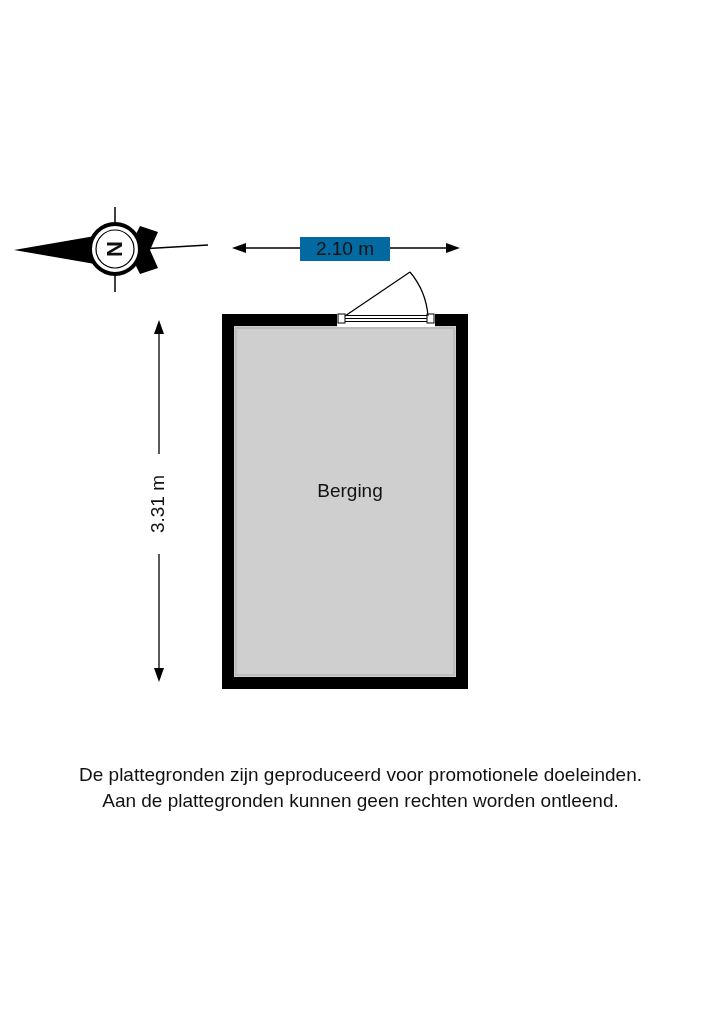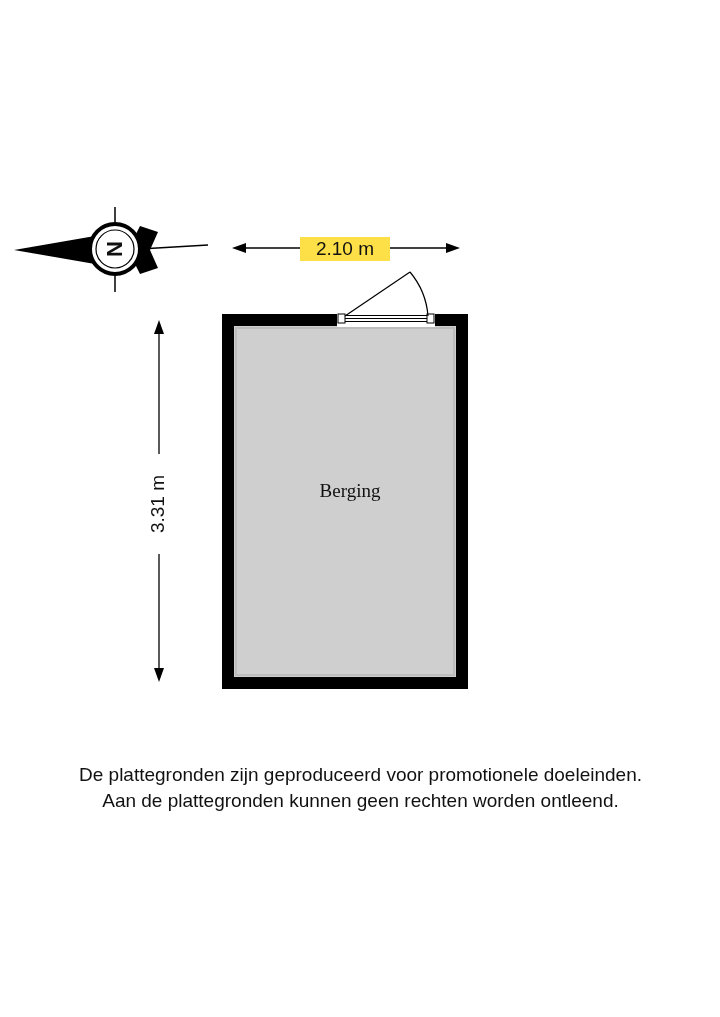--- a/index.html
+++ b/index.html
@@ -1,20 +1,20 @@
 <!DOCTYPE html>
 <html><head>
 <meta charset="utf-8">
 <style>
   html,body{margin:0;padding:0;background:#ffffff;}
   body{width:720px;height:1017px;position:relative;overflow:hidden;font-family:"Liberation Sans",sans-serif;color:#111;}
   .abs{position:absolute;}
   svg{position:absolute;left:0;top:0;}
-  .room-label{position:absolute;left:280px;top:480px;width:140px;text-align:center;font-size:19px;line-height:22px;color:#111;font-family:Liberation Serif, serif;}
-  .dim-h{position:absolute;left:300px;top:237px;width:90px;text-align:center;font-size:19px;line-height:24px;background:#fde047;}
+  .room-label{position:absolute;left:280px;top:480px;width:140px;text-align:center;font-size:19px;line-height:22px;color:#111;}
+  .dim-h{position:absolute;left:300px;top:237px;width:90px;text-align:center;font-size:19px;line-height:24px;background:#0369a1;}
   .dim-v{position:absolute;left:108px;top:492px;width:100px;text-align:center;font-size:19px;line-height:24px;transform:rotate(-90deg);background:#fff;}
   .disclaimer{position:absolute;left:0;top:762px;width:775px;text-align:center;font-size:19px;line-height:26px;color:#111;}
 </style>
 </head>
 <body>
 
 <svg width="720" height="1017" viewBox="0 0 720 1017">
 
   <g>
     <polygon points="14,250 95,236 95,264" fill="#000"></polygon>

